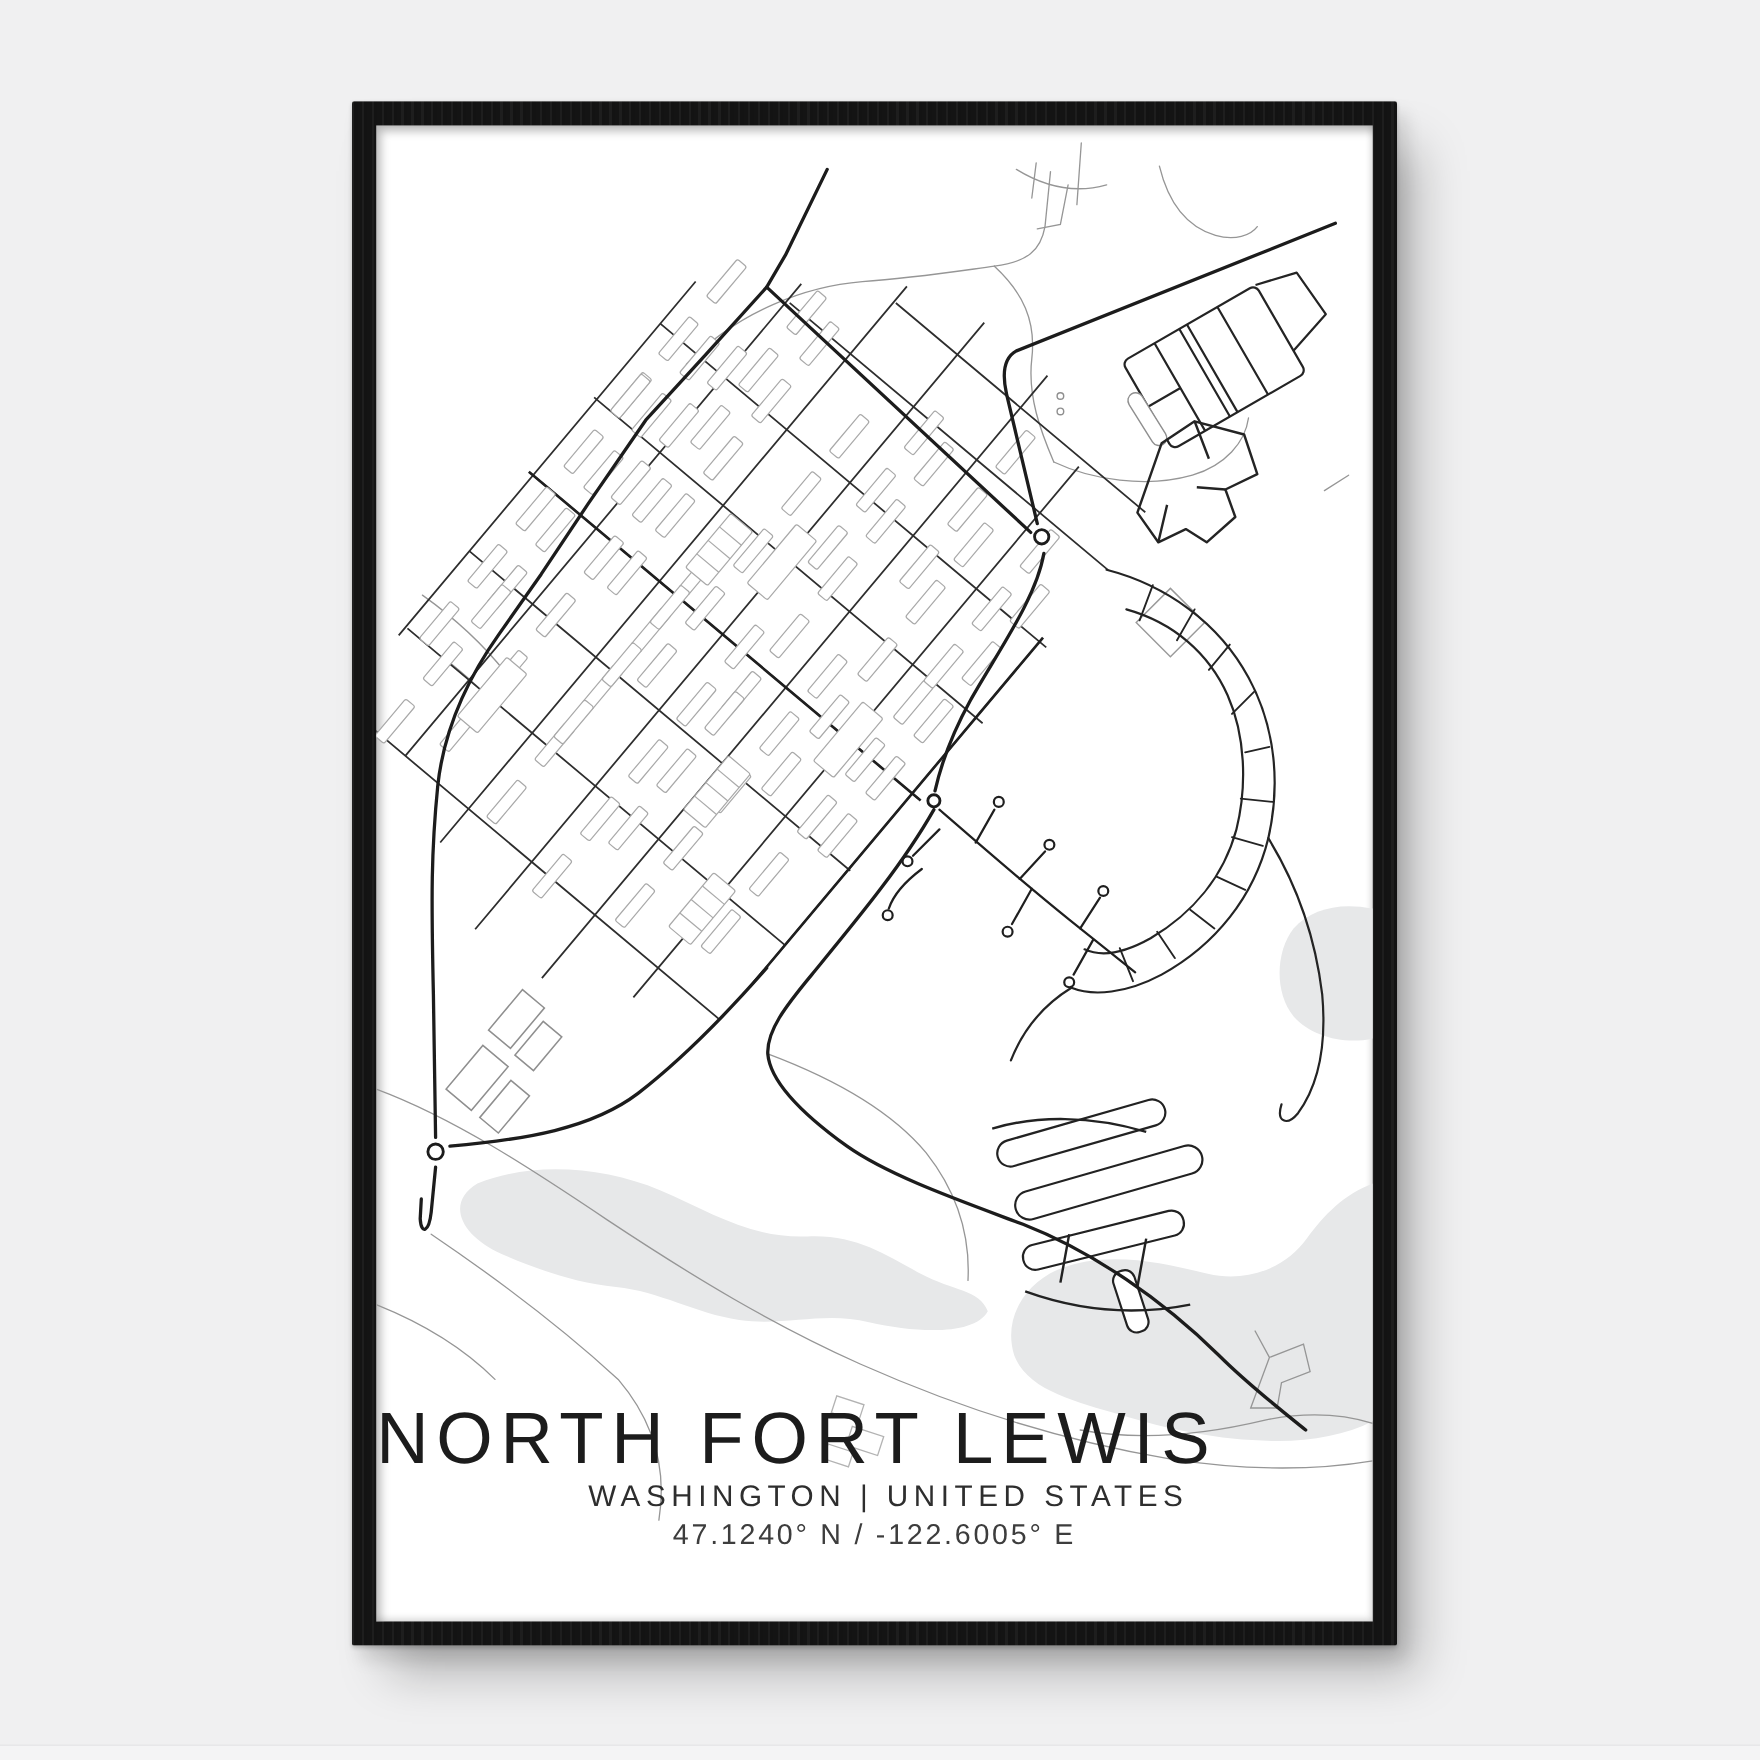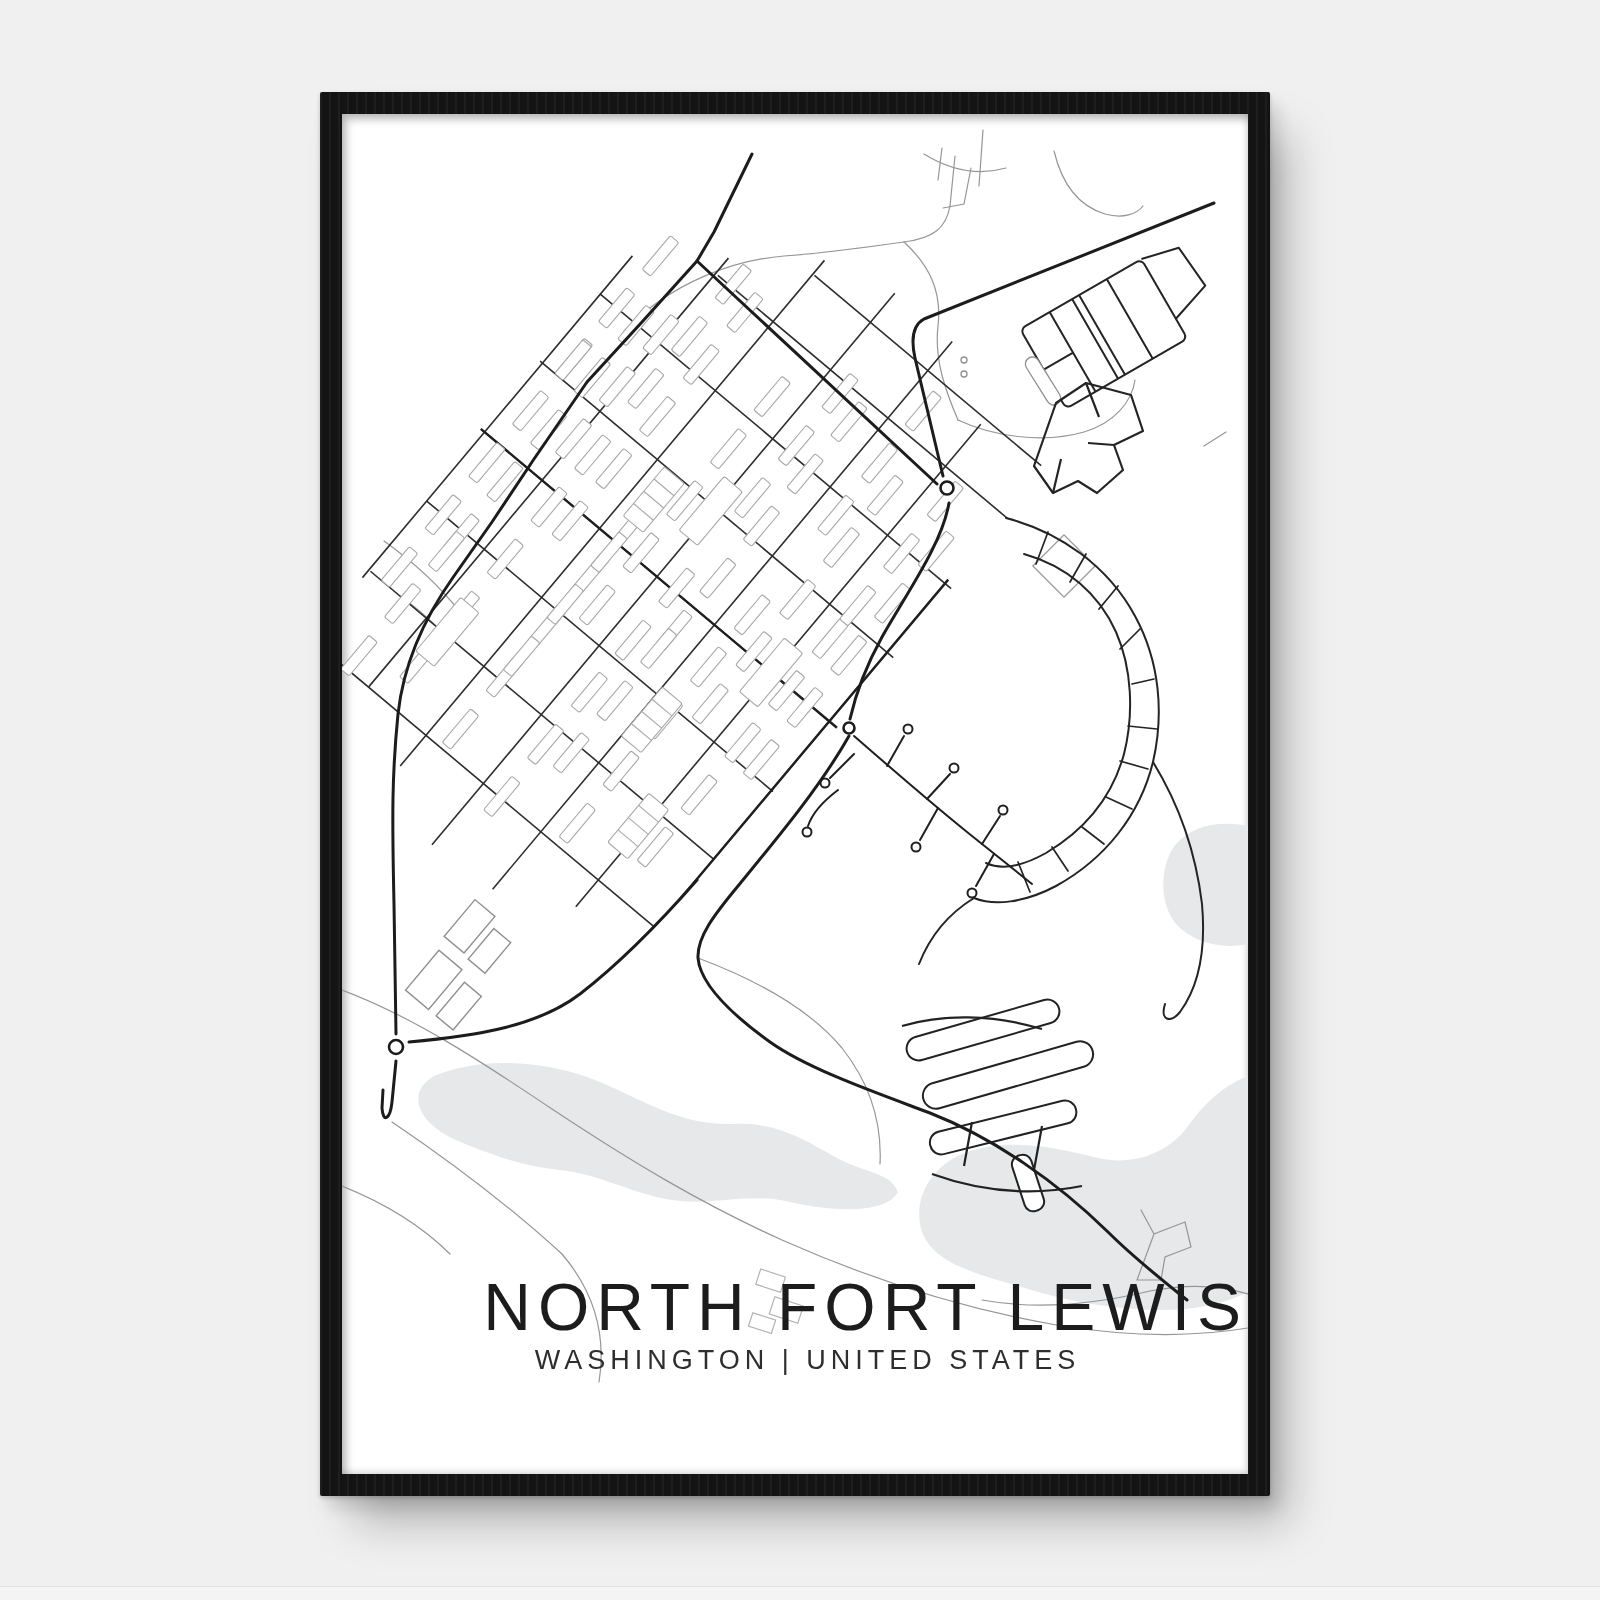--- a/index.html
+++ b/index.html
@@ -22,21 +22,21 @@
     border-radius:2px;
   }
   .poster{
     position:relative;width:100%;height:100%;
     background:#ffffff;overflow:hidden;
     box-shadow:inset 4px 5px 9px rgba(0,0,0,0.28), inset -2px -3px 6px rgba(0,0,0,0.12);
   }
   .map-svg{position:absolute;left:0;top:0;width:100%;height:100%;}
   .caption{position:absolute;left:0;top:0;right:0;bottom:0;pointer-events:none;}
   .caption .title{
-    position:absolute;top:1160px;left:0;right:0;text-align:right;
+    position:absolute;top:1160px;left:0;right:0;text-align:left;
     font-size:66px;line-height:66px;font-weight:300;color:#1c1c1c;
     letter-spacing:7px;white-space:nowrap;
   }
   .caption .region{
     position:absolute;top:1232px;left:0;right:0;text-align:center;
     font-size:27px;line-height:28px;font-weight:300;color:#2e2e2e;
     letter-spacing:5px;white-space:nowrap;padding-left:25px;
   }
   .caption .coords{
     position:absolute;top:1268px;left:0;right:0;text-align:center;
@@ -213,16 +213,17 @@
       <g fill="#ffffff" stroke="#1c1c1c" stroke-width="2.6">
         <circle cx="54" cy="933" r="7"></circle>
         <circle cx="605" cy="374" r="6.5"></circle>
         <circle cx="507" cy="614" r="5.5"></circle>
       </g>
     </svg>
 
     <div class="caption">
       <div class="title">NORTH FORT LEWIS</div>
       <div class="region">WASHINGTON | UNITED STATES</div>
+      <div class="coords">47.1240° N / -122.6005° E</div>
     </div>
 
   </div>
 </div>
 
 </body></html>

